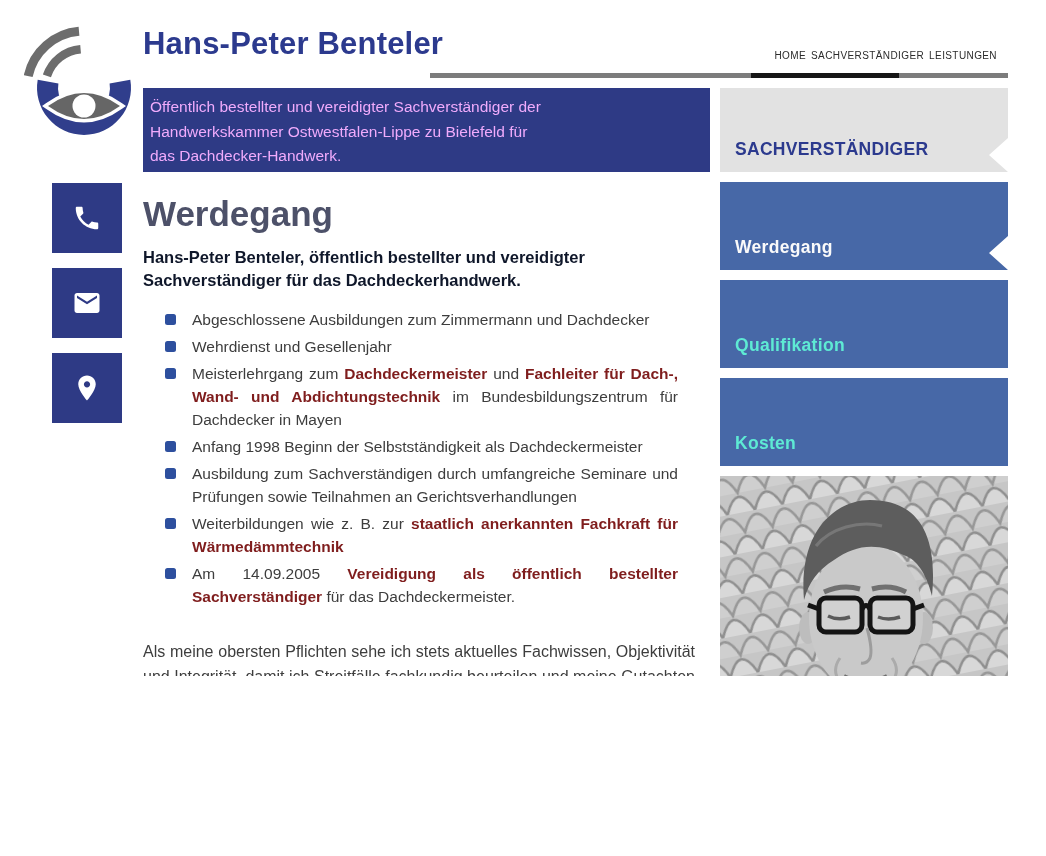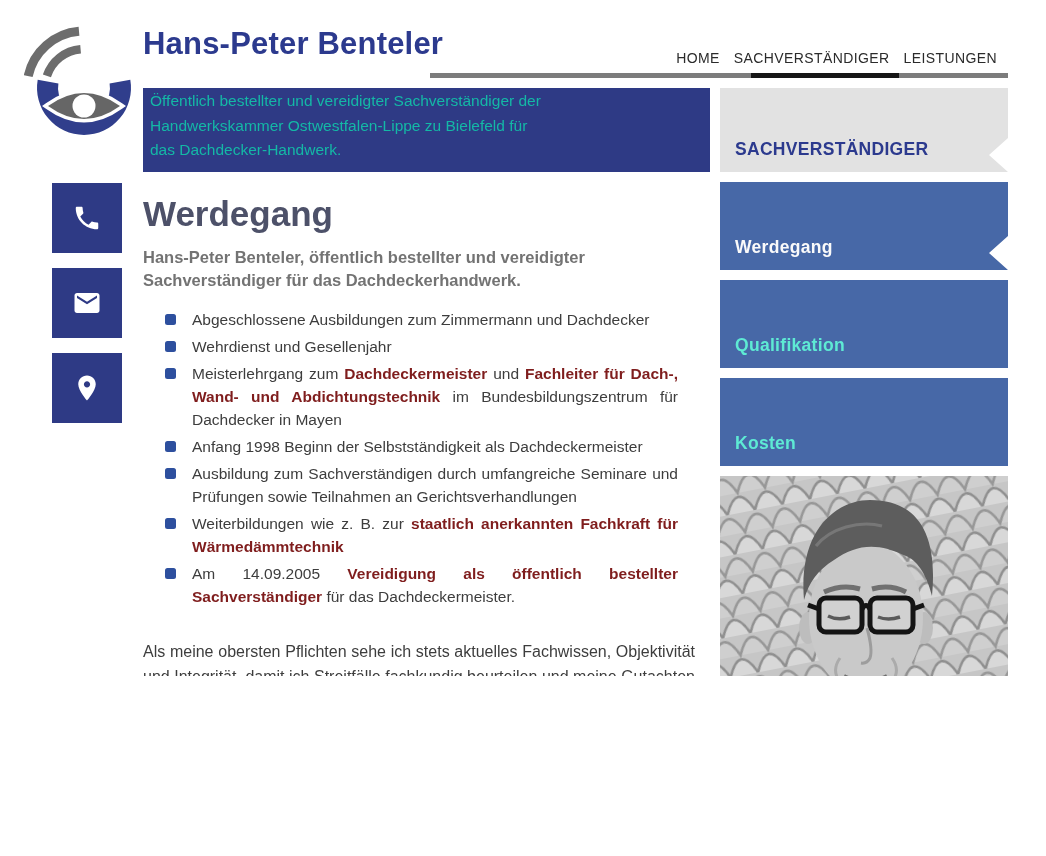--- a/index.html
+++ b/index.html
@@ -8,32 +8,32 @@
     overflow:hidden; font-family:"Liberation Sans", sans-serif;
     color:var(--text);
   }
   
   .logo { position:absolute; left:24px; top:12px; width:118px; height:124px; }
   .brand {
     position:absolute; left:143px; top:26px; font-size:31px; font-weight:700;
     color:var(--title_blue); letter-spacing:.2px; white-space:nowrap;
   }
   .topnav {
-    position:absolute; top:50px; right:49px; display:flex; gap:14px;
-    font-size:14px; letter-spacing:.4px; color:#2b2b2b; white-space:nowrap;
+    position:absolute; top:50px; right:49px; display:flex; gap:5px;
+    font-size:10px; letter-spacing:.4px; color:#2b2b2b; white-space:nowrap;
   }
   .topnav .nav-item { cursor:pointer; }
   .nav-underline { position:absolute; left:430px; top:73px; width:578px; height:5px; background:var(--nav_bar_gray); }
   .nav-underline-active { position:absolute; left:751px; top:73px; width:148px; height:5px; background:var(--nav_bar_active); }
 
   
   .banner {
     position:absolute; left:143px; top:88px; width:567px; height:84px;
-    background:var(--navy); color:#14b8a6; box-sizing:border-box;
-    padding:1px 10px 0 7px; font-size:15.5px; line-height:24.5px;
+    background:var(--navy); color:#f0abfc; box-sizing:border-box;
+    padding:7px 10px 0 7px; font-size:15.5px; line-height:24.5px;
   }
 
   
   .rail { position:absolute; left:52px; top:183px; display:flex; flex-direction:column; gap:15px; }
   .rail-btn {
     width:70px; height:70px; background:var(--navy);
     display:flex; align-items:center; justify-content:center; cursor:pointer;
   }
   .rail-btn svg { width:30px; height:30px; fill:#fff; }
 
@@ -51,21 +51,21 @@
     font-weight:700; font-size:17.5px; letter-spacing:.3px;
     display:flex; align-items:flex-end; padding:0 0 12px 15px; box-sizing:border-box;
     margin-bottom:10px; cursor:pointer;
   }
   .menu-box.active { color:#fafafa; }
   .photo { width:288px; height:352px; margin-top:1px; display:block; }
 
   
   .main { position:absolute; left:143px; top:194px; width:552px; }
   .main h1 { margin:0 0 12px; font-size:35px; font-weight:700; color:var(--heading); }
-  .intro { font-weight:700; font-size:16.5px; line-height:22.5px; color:#737373; margin:0 0 14px; }
+  .intro { font-weight:700; font-size:16.5px; line-height:22.5px; color:#0f172a; margin:0 0 14px; }
   ul.facts { list-style:none; margin:17px; padding:0; }
   ul.facts li { display:flex; margin-bottom:4px; font-size:15.5px; line-height:23px; color:var(--text); }
   .sq { flex:0 0 11px; width:11px; height:11px; background:var(--bullet); border-radius:2.5px; margin:6px 16px 0 5px; }
   .li-text { flex:1; text-align:justify; }
   .li-text b { color:#7f1d1d; }
   .closing { margin-top:32px; font-size:16px; line-height:24.5px; text-align:justify; color:var(--text); }
 
   
   .corner-fold {
     position:absolute; left:0; top:791px; width:170px; height:65px;

